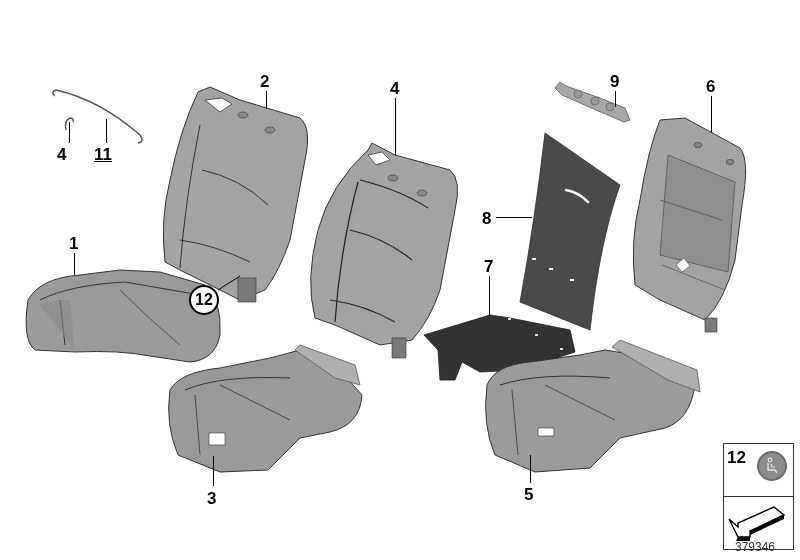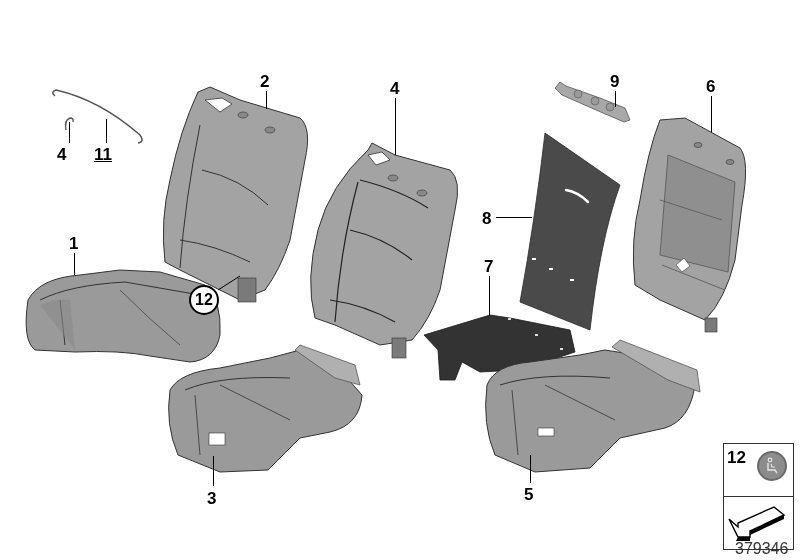--- a/index.html
+++ b/index.html
@@ -6,21 +6,21 @@
   body { width:800px; height:560px; position:relative; overflow:hidden; font-family:"Liberation Sans", sans-serif; }
   .canvas { position:absolute; left:0; top:0; width:800px; height:560px; }
   .label { position:absolute; font-family:"Liberation Sans", sans-serif; font-weight:bold; font-size:17px; color:#000; line-height:1; }
   .leader { position:absolute; background:#000; }
   .circle-label { position:absolute; width:30px; height:30px; border:2px solid #000; border-radius:50%; background:#fff; font-weight:bold; font-size:16px; display:flex; align-items:center; justify-content:center; box-sizing:border-box; }
   .legend { position:absolute; left:723px; top:443px; width:71px; border:1px solid #333; box-sizing:border-box; background:#fff; }
   .legend-cell { height:52px; position:relative; }
   .legend-cell + .legend-cell { border-top:1px solid #333; }
   .legend-num { position:absolute; left:3px; top:4px; font-weight:bold; font-size:17px; }
   .legend-coin { position:absolute; right:6px; top:7px; width:30px; height:30px; border-radius:50%; background:#8c8c8c; border:2px solid #6a6a6a; box-sizing:border-box; }
-  .diagram-id { position:absolute; left:735px; top:540px; font-size:16px; color:#333; }
+  .diagram-id { position:absolute; left:735px; top:540px; font-size:12px; color:#333; }
   svg { position:absolute; left:0; top:0; }
 </style>
 </head>
 <body>
 
 <div class="canvas">
 
   <svg width="800" height="560" viewBox="0 0 800 560">
 
     <path d="M55 96 Q50 92 56 90 Q100 100 140 135 Q145 142 138 143" fill="none" stroke="#555" stroke-width="1.4"></path>

